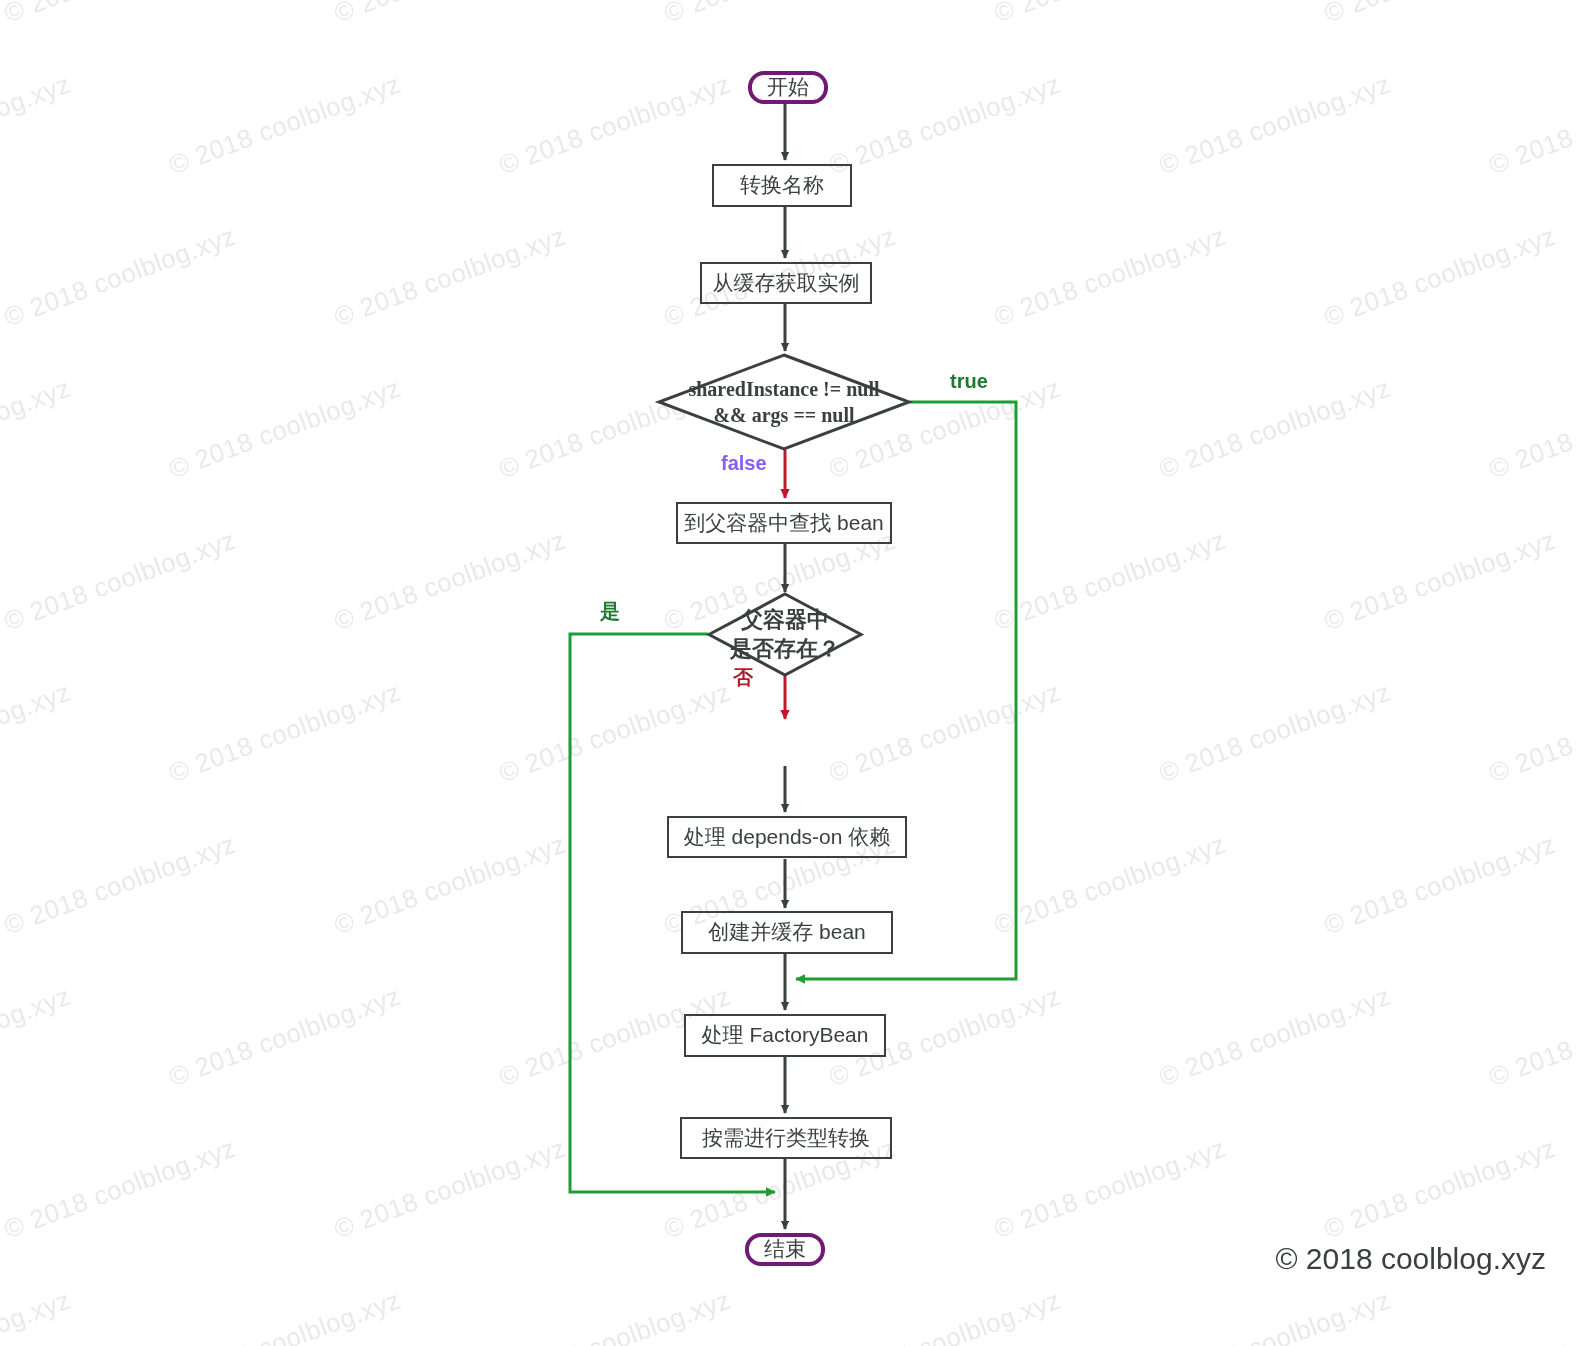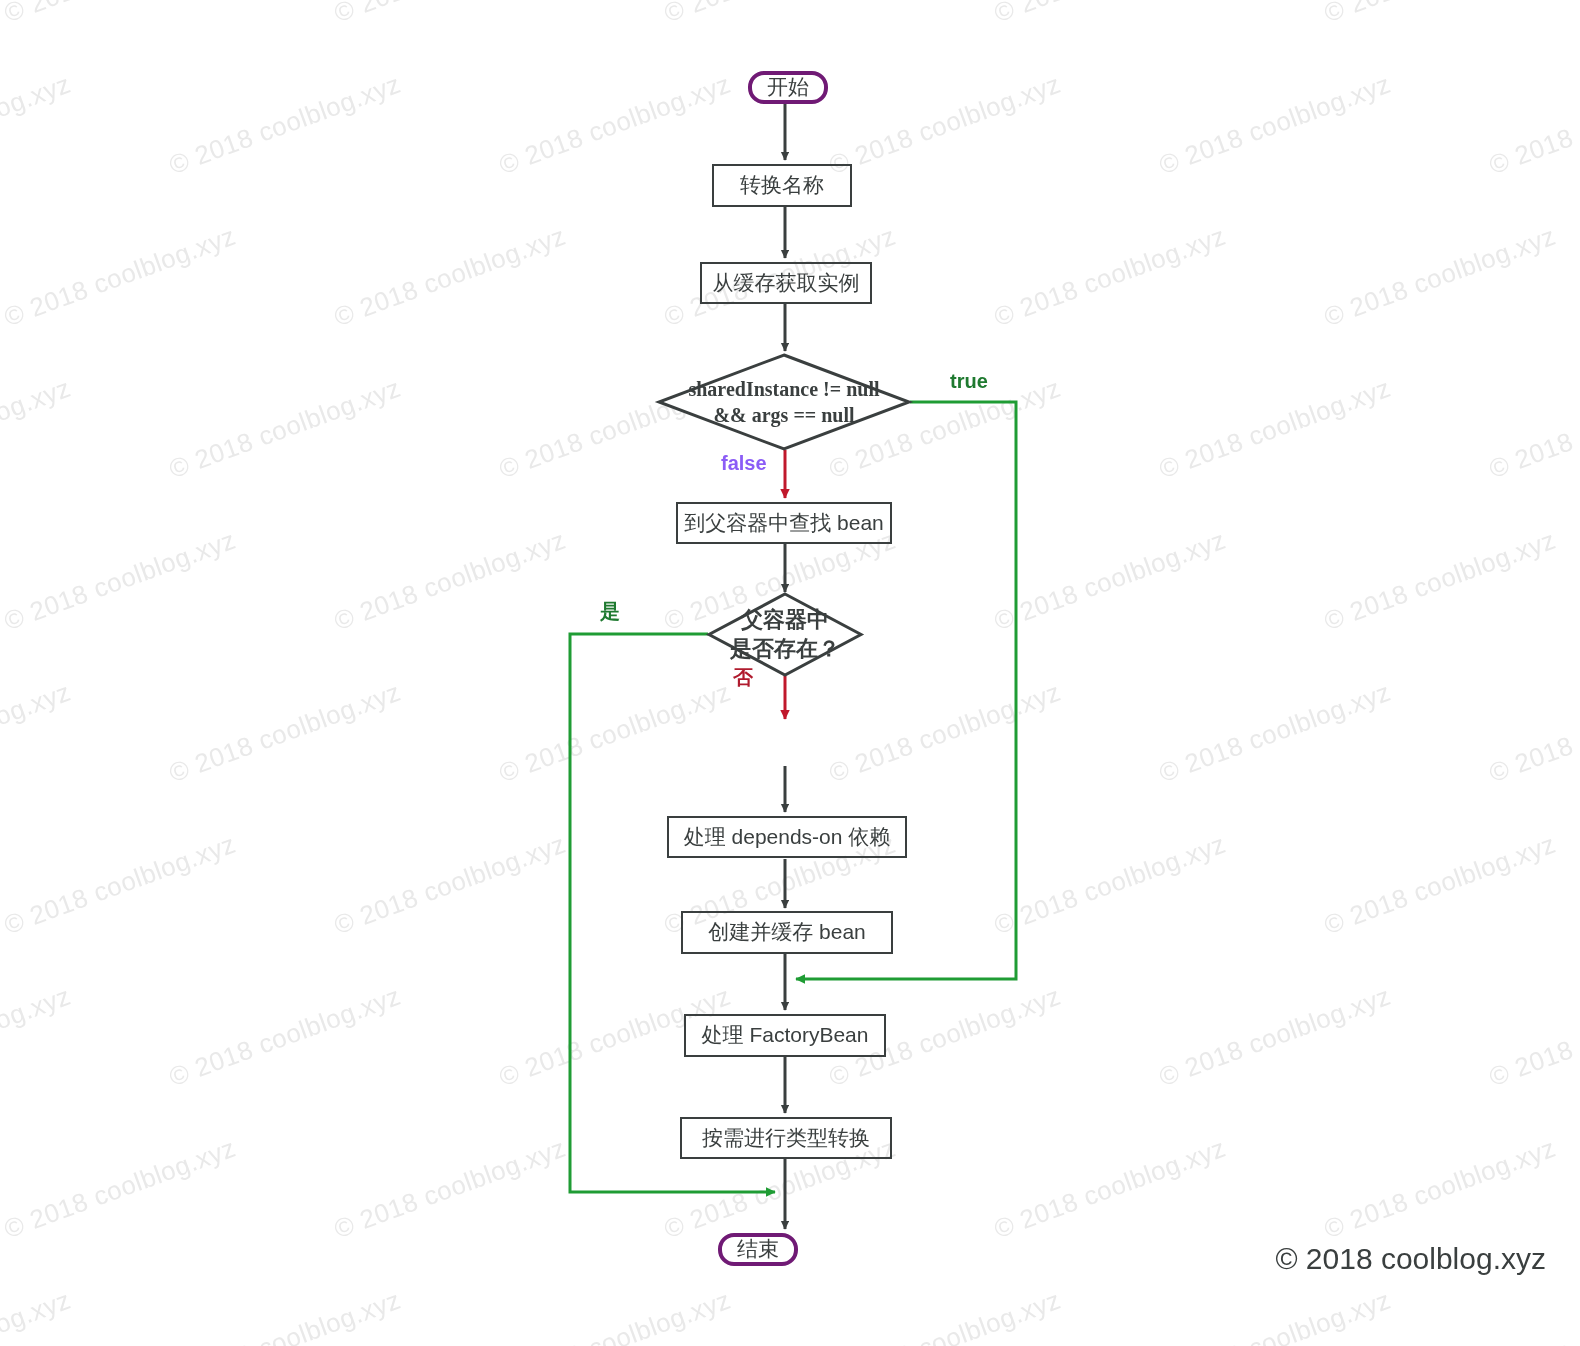--- a/index.html
+++ b/index.html
@@ -282,21 +282,21 @@
     </div>
 
     <div class="box-node" style="left:684px; top:1014px; width:202px; height:43px;padding-left:48px;">
       <div class="node-label">处理 FactoryBean</div>
     </div>
 
     <div class="box-node" style="left:680px; top:1117px; width:212px; height:42px;">
       <div class="node-label">按需进行类型转换</div>
     </div>
 
-    <div class="terminator-node" style="left:718px; top:1233px; width:80px; height:33px;">
+    <div class="terminator-node" style="left:745px; top:1233px; width:80px; height:33px;">
       <div class="node-label">结束</div>
     </div>
 
     <div class="edge-label label-true" style="left:950px; top:370px;">true</div>
 
     <div class="edge-label label-false" style="left:721px; top:452px;">false</div>
 
     <div class="edge-label label-yes" style="left:600px; top:598px;">是</div>
 
     <div class="edge-label label-no" style="left:733px; top:664px;">否</div>

